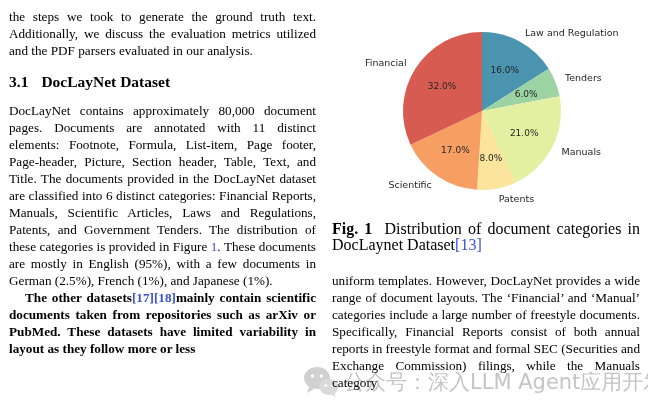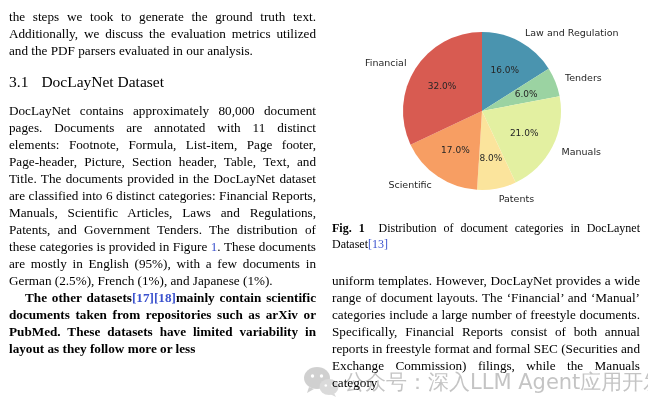--- a/index.html
+++ b/index.html
@@ -4,25 +4,25 @@
 <style>
   html,body{margin:0;padding:0;background:#ffffff;}
   .page{position:relative;width:648px;height:407px;background:#ffffff;overflow:hidden;
         font-family:"Liberation Serif","DejaVu Serif",serif;color:#000;}
   .col{position:absolute;top:8px;z-index:1;}
   .col-left{left:9px;width:307px;}
   .col-right{left:332px;width:308px;}
   p.body{margin:0;font-size:13.2px;line-height:17px;text-align:justify;}
   .j{hyphens:auto;-webkit-hyphens:auto;}
   p.indent{text-indent:16px;font-weight:bold;}
-  h3.sec{margin:12px 0 10px 0;font-size:15.5px;line-height:21px;font-weight:normal;}
+  h3.sec{margin:12px 0 10px 0;font-size:15.5px;line-height:21px;font-weight:bold;}
   h3.sec .num{margin-right:13px;}
   .ref{color:#3B52CE;}
   .b{font-weight:bold;}
-  p.caption{margin:8px 0 20px 0;font-size:12px;line-height:15.5px;text-align:justify;white-space:pre-wrap;}
+  p.caption{margin:8px 0 20px 0;font-size:16px;line-height:15.5px;text-align:justify;white-space:pre-wrap;}
   svg.pie{display:block;}
   svg.pie text{font-family:"DejaVu Sans","Liberation Sans",sans-serif;fill:#262626;}
   svg.pie text.pct{font-size:9px;}
   svg.pie text.cat{font-size:9.5px;}
   .watermark{position:absolute;left:303px;top:365px;z-index:0;display:flex;align-items:center;gap:5px;
              font-family:"DejaVu Sans","Liberation Sans",sans-serif;font-size:21px;
              color:rgba(165,165,165,0.65);white-space:nowrap;}
   .watermark .wicon{flex:0 0 auto;opacity:0.55;}
 </style>
 </head>

